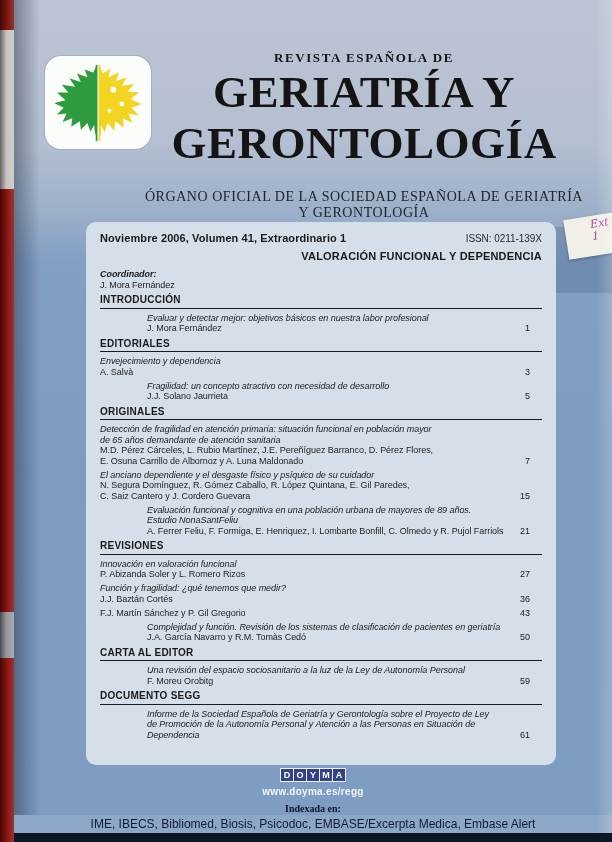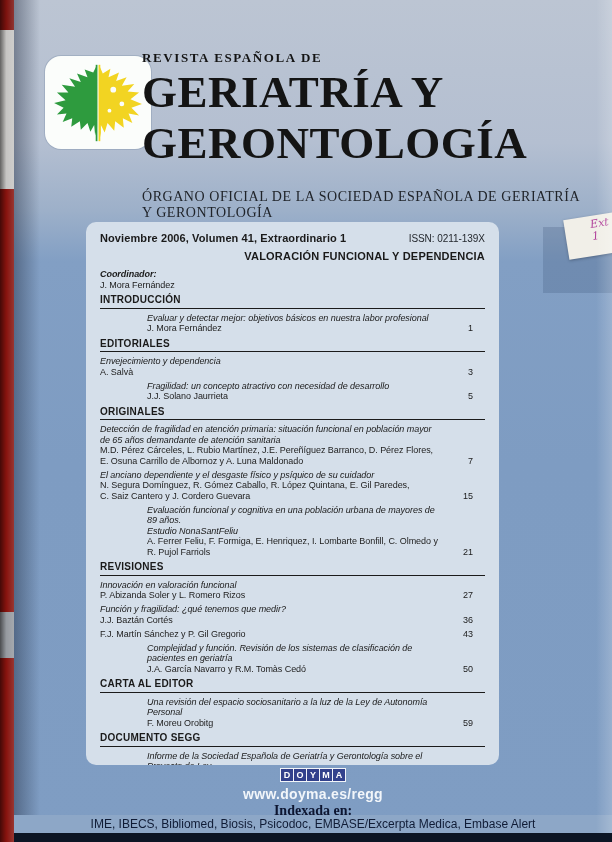--- a/index.html
+++ b/index.html
@@ -23,33 +23,33 @@
     background:linear-gradient(180deg,#bcc5d3 0%, #b4bfd1 17%, #9db0c9 25%, #829fc4 31%, #7e9cc2 55%, #7f9dc3 100%); }
   .cover::before { content:""; position:absolute; left:0; top:0; bottom:0; width:26px;
     background:linear-gradient(90deg, rgba(25,35,55,.42), rgba(25,35,55,0)); pointer-events:none; }
   .cover::after { content:""; position:absolute; right:0; top:0; bottom:0; width:16px;
     background:linear-gradient(270deg, rgba(255,255,255,.20), rgba(255,255,255,0)); pointer-events:none; }
   
   .logo { position:absolute; left:31px; top:56px; width:106px; height:93px;
     background:#fbfdfb; border-radius:16px; display:flex; align-items:center; justify-content:center;
     box-shadow:0 0 0 1px rgba(120,140,165,.35); }
   .logo svg { width:96px; height:84px; }
-  .masthead { position:absolute; left:128px; right:26px; top:50px; color:#141414; }
+  .masthead { position:absolute; left:128px; right:26px; top:50px; text-align:center; color:#141414; }
   .kicker { font-family:"Liberation Serif", serif; font-weight:bold; font-size:13px; letter-spacing:1.6px; }
   .title { font-family:"Liberation Serif", serif; font-weight:bold; font-size:45px; line-height:49px; letter-spacing:.5px; margin-top:2px; }
   .subtitle { font-family:"Liberation Serif", serif; font-size:14px; letter-spacing:.55px; margin-top:21px; color:#20242a; }
   
   .label-panel { position:absolute; left:529px; top:227px; width:70px; height:66px;
     background:rgba(58,82,118,.25); }
   .sticker { position:absolute; left:552px; top:216px; width:52px; height:40px;
     background:#f1efe8; transform:rotate(-9deg); box-shadow:0 1px 3px rgba(30,40,60,.4);
     color:#b1439b; font-family:"DejaVu Serif", serif; font-style:italic; font-size:11px;
     padding:3px 0 0 26px; box-sizing:border-box; line-height:12px; }
   
-  .toc-box { position:absolute; left:72px; top:222px; width:413px; height:543px;
+  .toc-box { position:absolute; left:72px; top:222px; width:470px; height:543px;
     background:#d5dfea; border-radius:10px; padding:11px 14px 8px 14px; box-sizing:border-box;
     color:#1a1a1a; font-size:9px; line-height:10.5px; letter-spacing:-0.05px; overflow:hidden; }
   .issue-row { display:flex; justify-content:space-between; align-items:baseline; margin-bottom:6px; }
   .issue { font-weight:bold; font-size:11px; letter-spacing:.1px; }
   .issn { font-size:10px; color:#24282e; }
   .theme { font-weight:bold; font-size:11px; letter-spacing:.2px; margin-bottom:8px;text-align:right; }
   .coordinator { margin-bottom:5px; }
   .coord-label { font-weight:bold; font-style:italic; }
   .section { margin-top:5px; }
   .section-header { font-weight:bold; font-size:10px; letter-spacing:.25px;
@@ -60,23 +60,23 @@
   .a-title { font-style:italic; white-space:pre-line; }
   .a-authors { white-space:pre-line; color:#222; }
   .a-page { width:30px; padding-right:12px; text-align:right; box-sizing:border-box; }
   
   .doyma { position:absolute; left:0; right:0; top:768px; display:flex; justify-content:center; }
   .doyma-inner { display:flex; border:1.5px solid #f2f5f9; }
   .dletter { width:12px; height:12px; background:#32418c; color:#fff; font-weight:bold; font-size:9px;
     display:flex; align-items:center; justify-content:center; border-right:1.5px solid #f2f5f9; }
   .dletter:last-child { border-right:none; }
   .website { position:absolute; left:0; right:0; top:786px; text-align:center;
-    color:#f2f6fa; font-weight:bold; font-size:14px; letter-spacing:.3px; }
+    color:#f2f6fa; font-weight:bold; font-size:10px; letter-spacing:.3px; }
   .indexada-label { position:absolute; left:0; right:0; top:803px; text-align:center;
-    font-family:"Liberation Serif", serif; font-weight:bold; font-size:14px; color:#0d1530; }
+    font-family:"Liberation Serif", serif; font-weight:bold; font-size:10px; color:#0d1530; }
   .index-band { position:absolute; left:0; right:0; top:815px; height:18px; background:#8da7c7;
     display:flex; align-items:center; justify-content:center;
     font-family:Liberation Sans, sans-serif; font-size:12px; color:#101c36; }
   .bottom-bar { position:absolute; left:0; right:0; top:833px; height:9px; background:#0c1524; z-index:6; }
 </style>
 </head>
 <body>
 
 <div class="screen">
 

